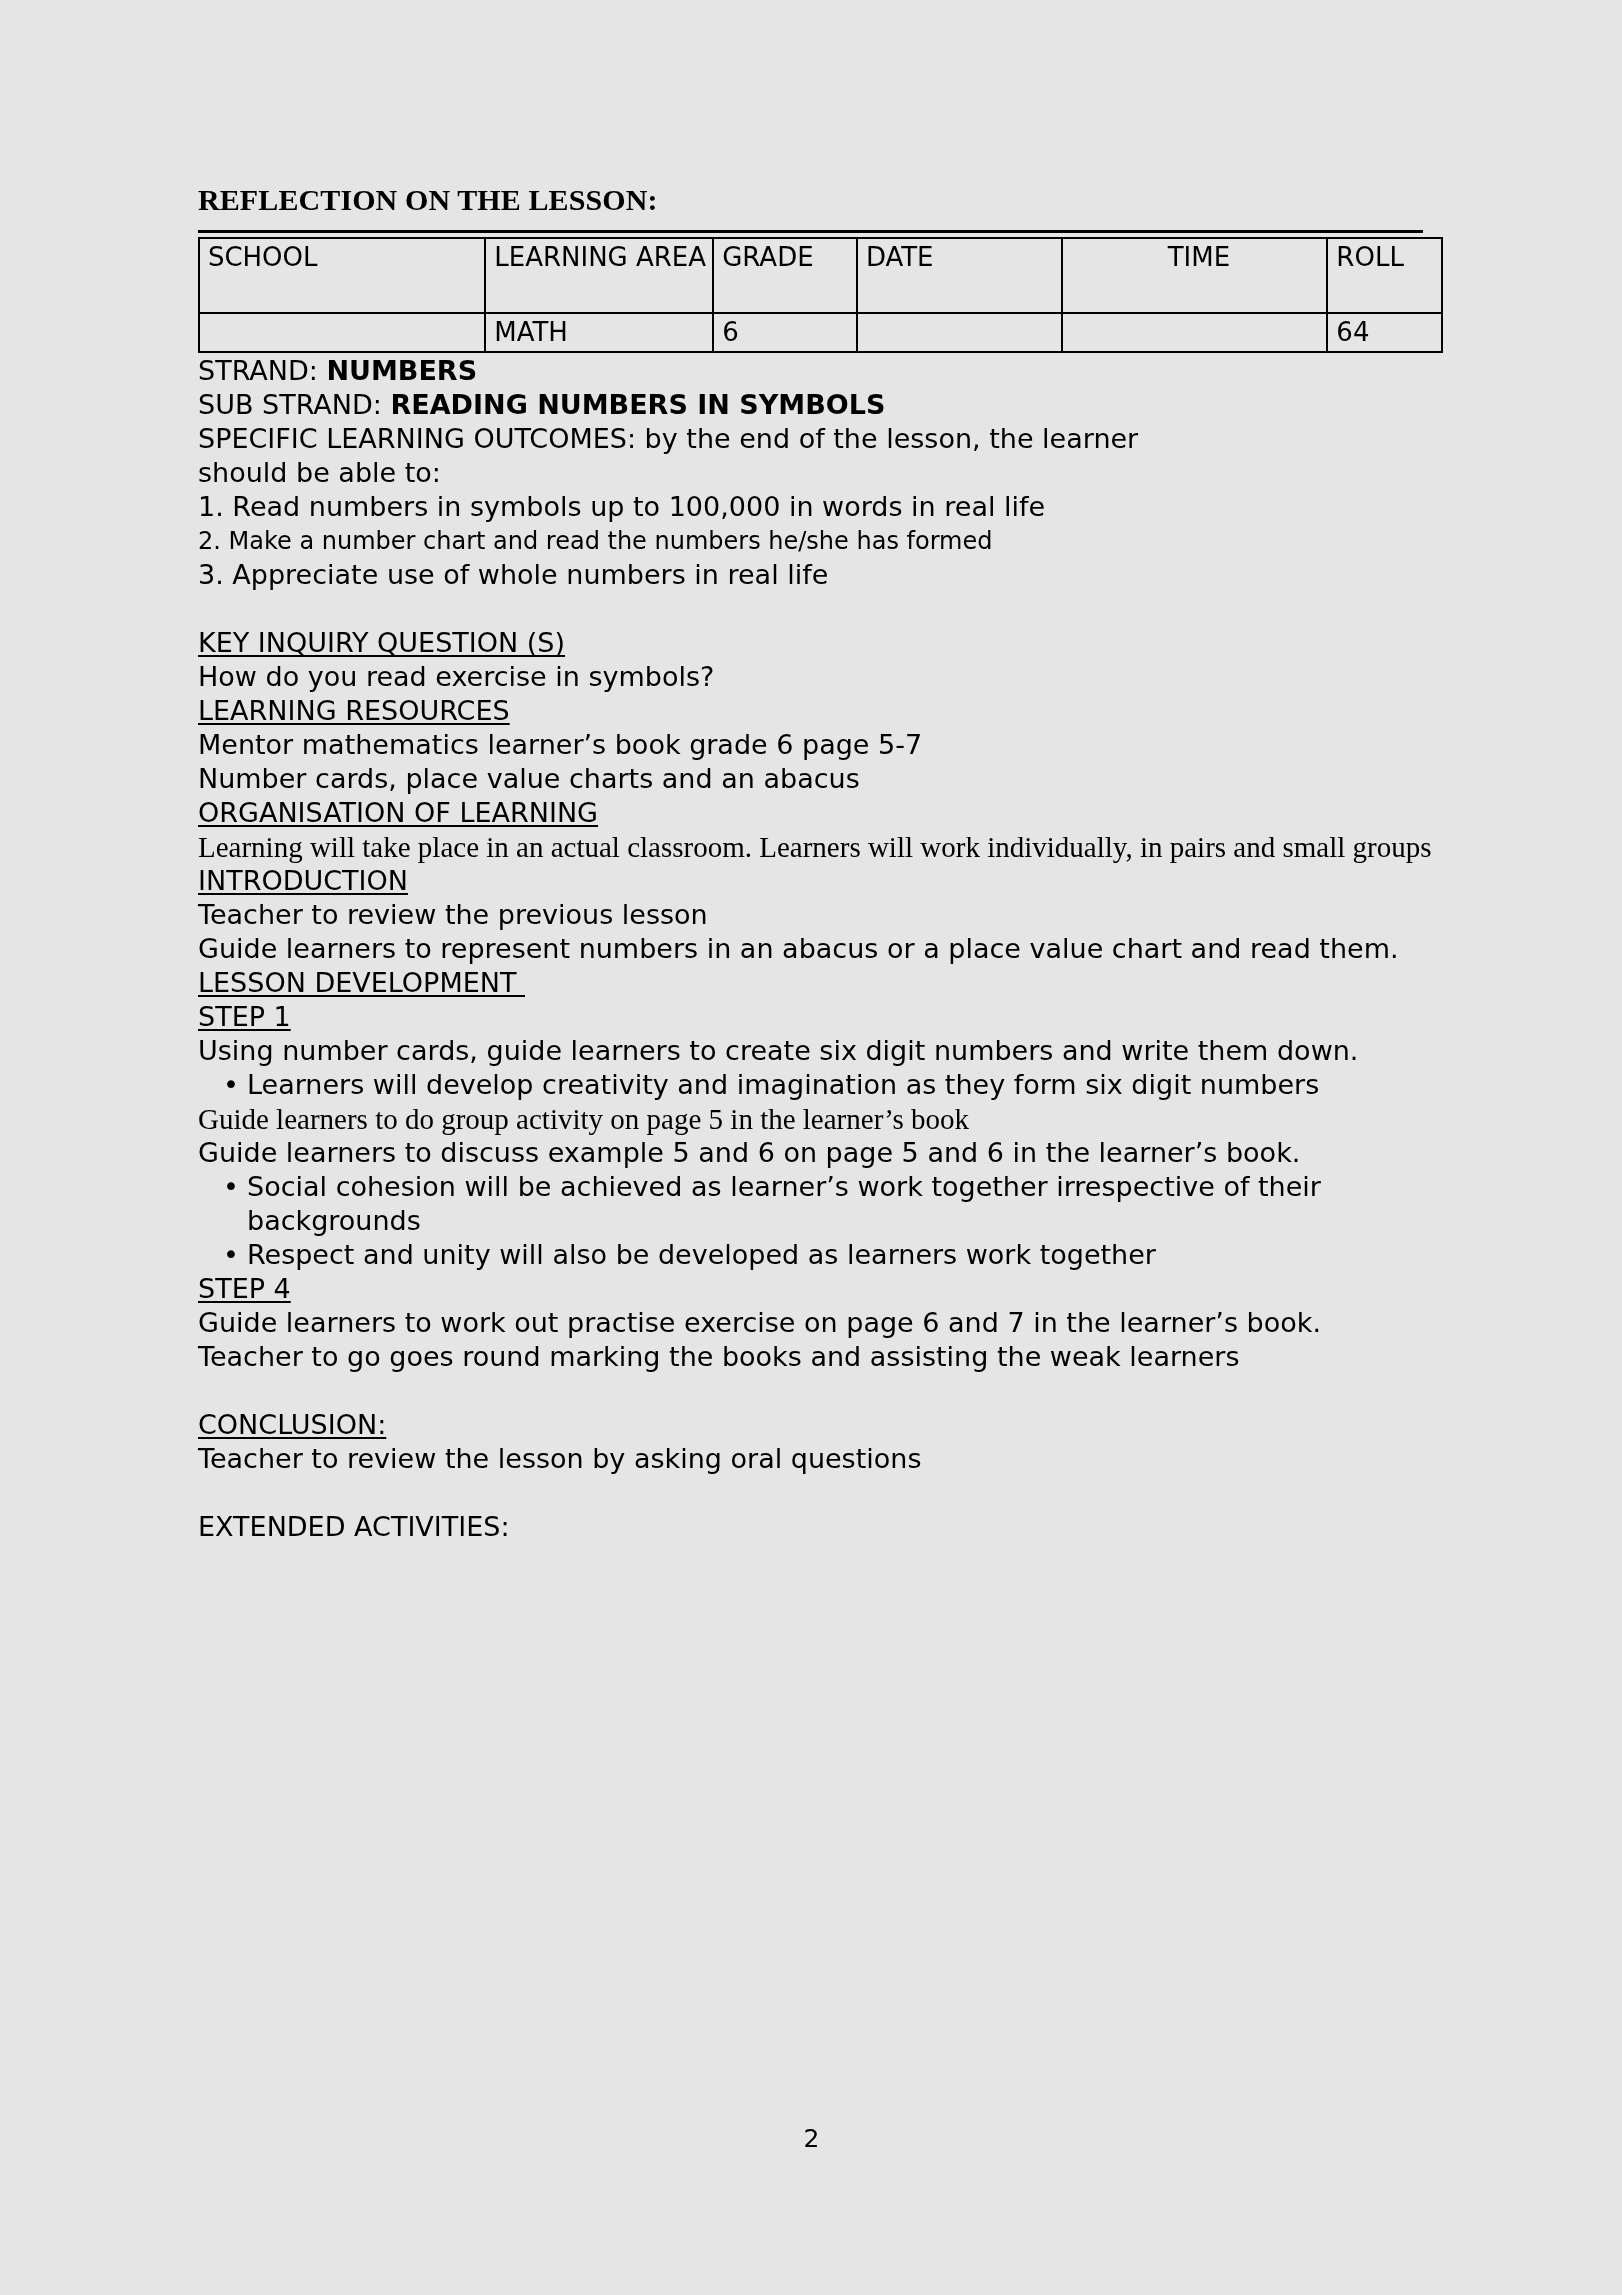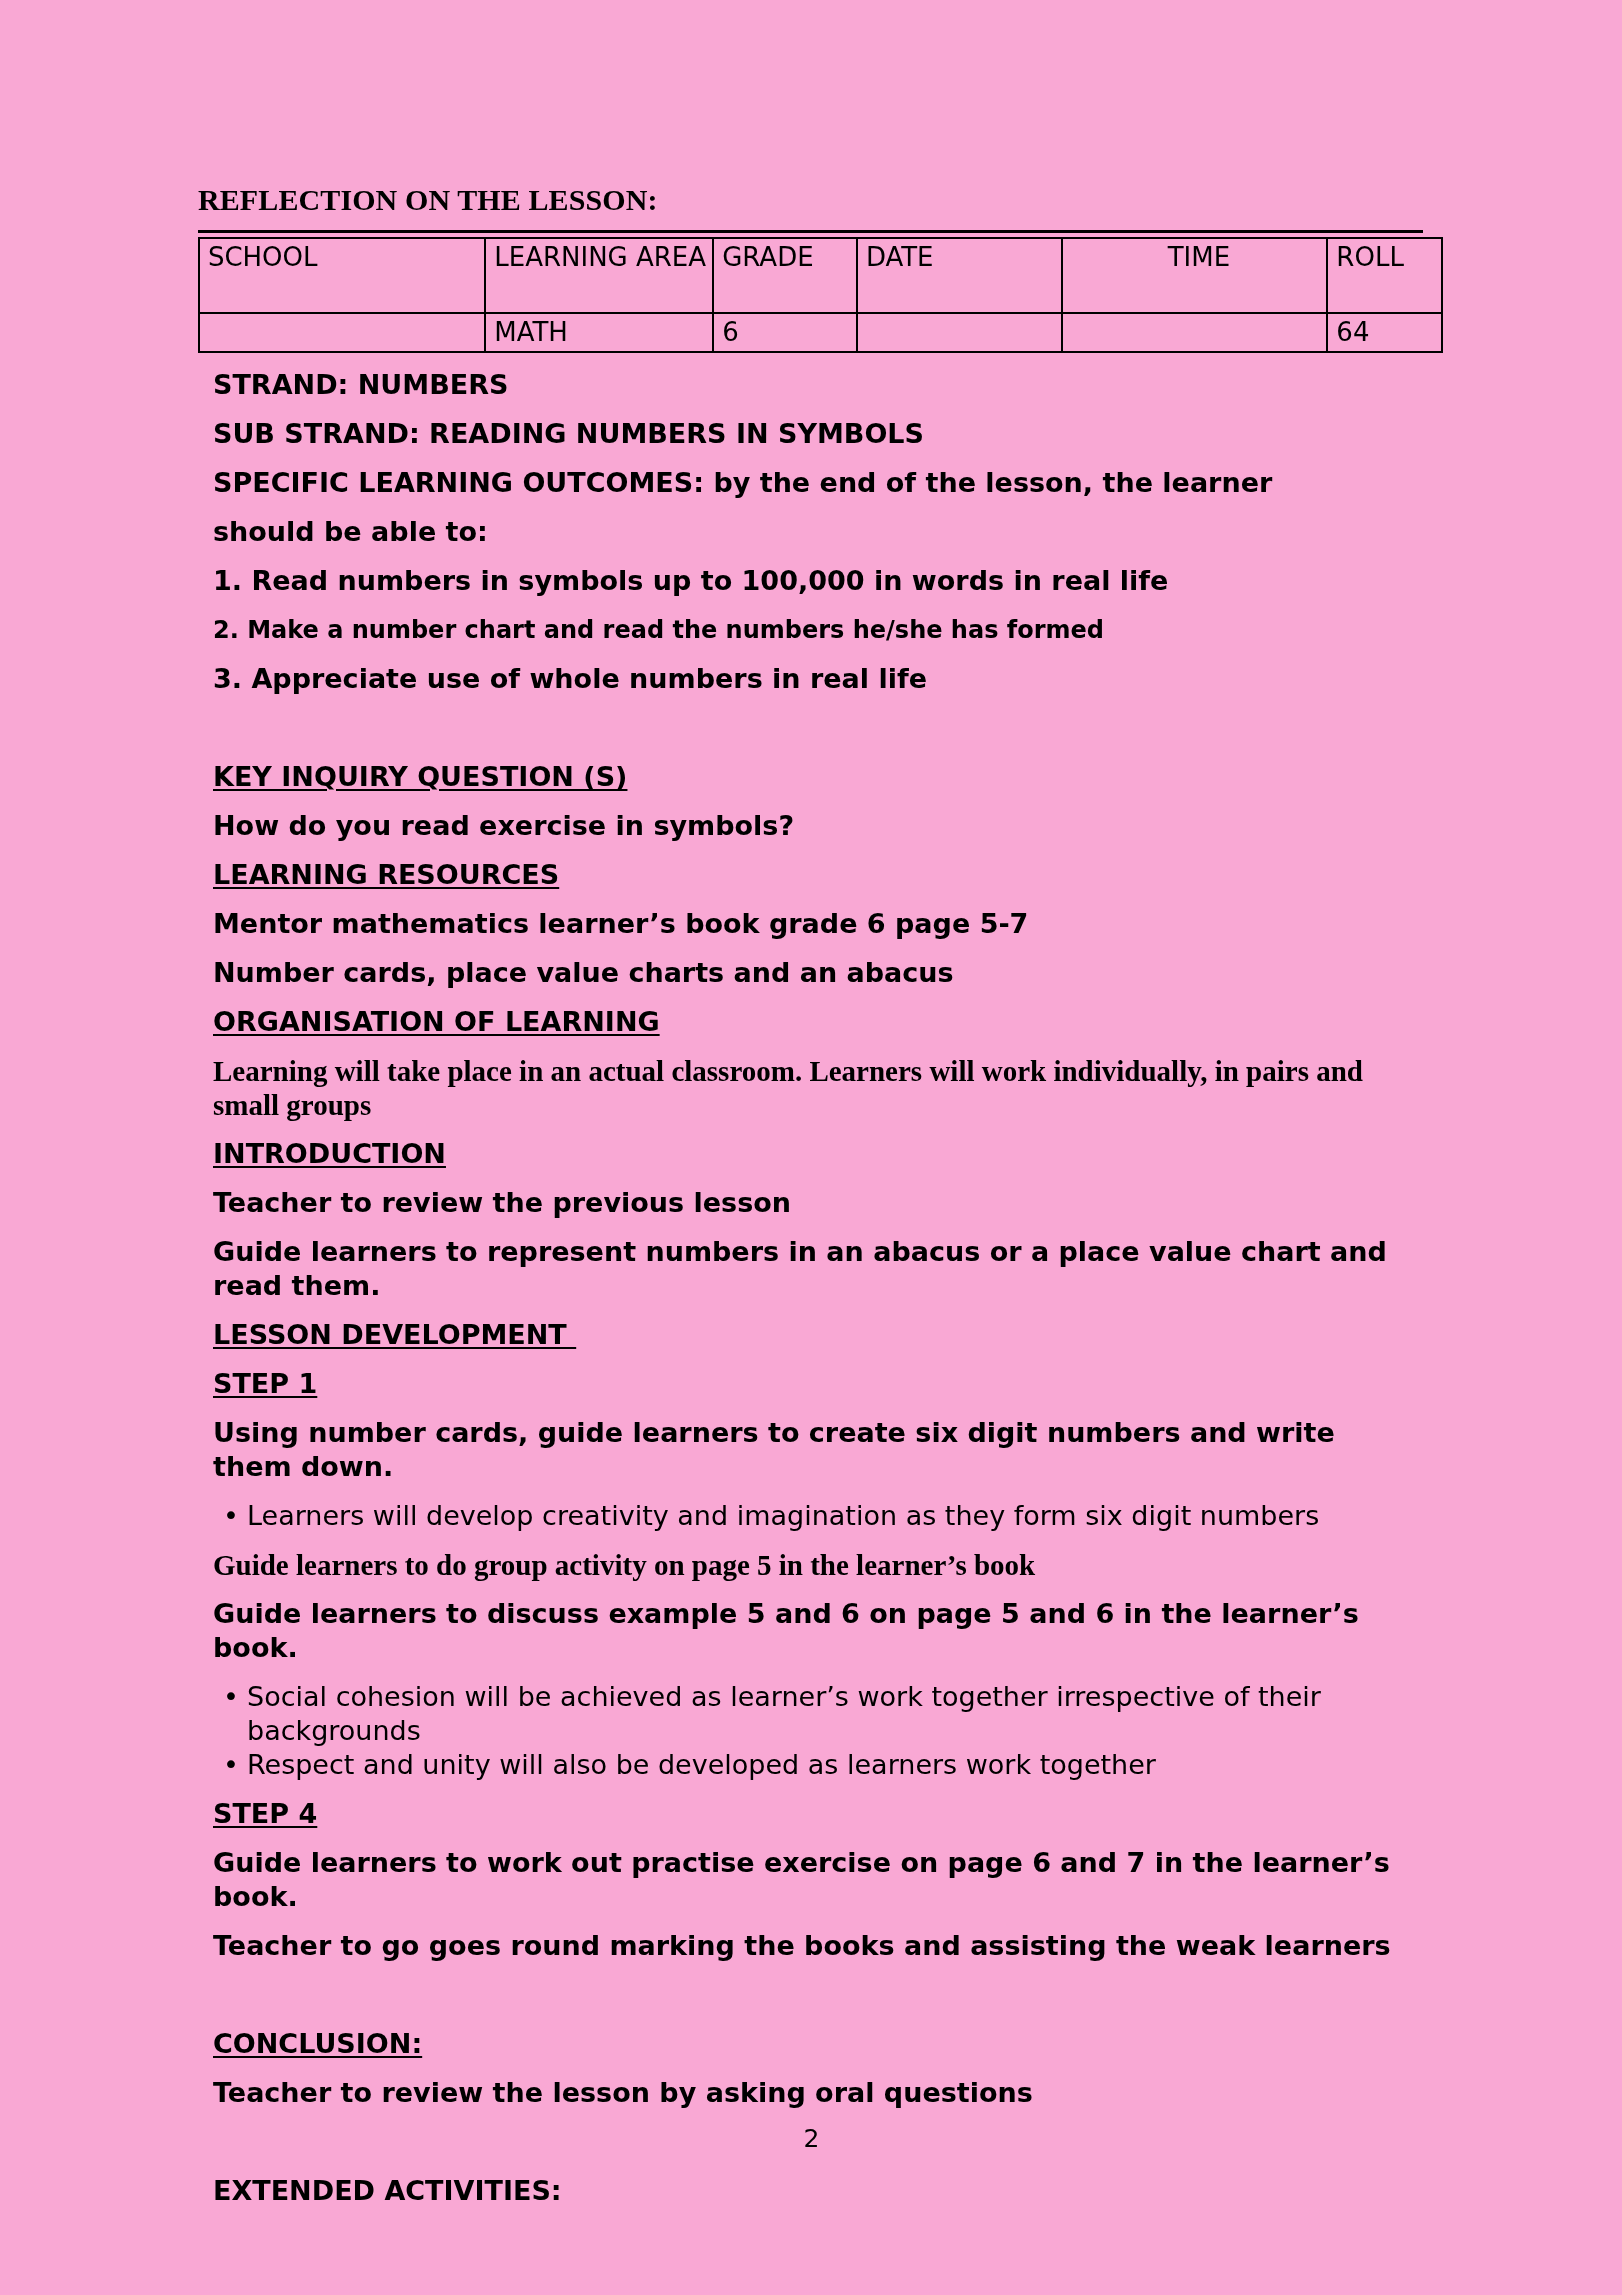--- a/index.html
+++ b/index.html
@@ -5,21 +5,21 @@
 <style>
   html, body {
     margin: 0;
     padding: 0;
     background: #ffffff;
   }
   .page {
     position: relative;
     width: 1623px;
     height: 2295px;
-    background: #f9a8d4;
+    background: #e5e5e5;
     overflow: hidden;
     box-sizing: border-box;
   }
 
   
   .content {
     position: absolute;
     left: 198px;
     top: 182px;
     width: 1237px;
@@ -76,23 +76,22 @@
 
   
   .body-block {
     margin-top: 1.3px;
   }
   .ln {
     font-family: "DejaVu Sans", "Liberation Sans", sans-serif;
     font-size: 27px;
     line-height: 34px;
     color: #000;
-    margin: 15px;
+    margin: 0;
     white-space: pre-wrap;
-    font-weight: bold;
   }
   .ln.small {
     font-size: 24px;
     line-height: 34px;
   }
   .ln.serif {
     font-family: "Liberation Serif", "DejaVu Serif", serif;
     font-size: 29px;
     line-height: 34px;
   }

